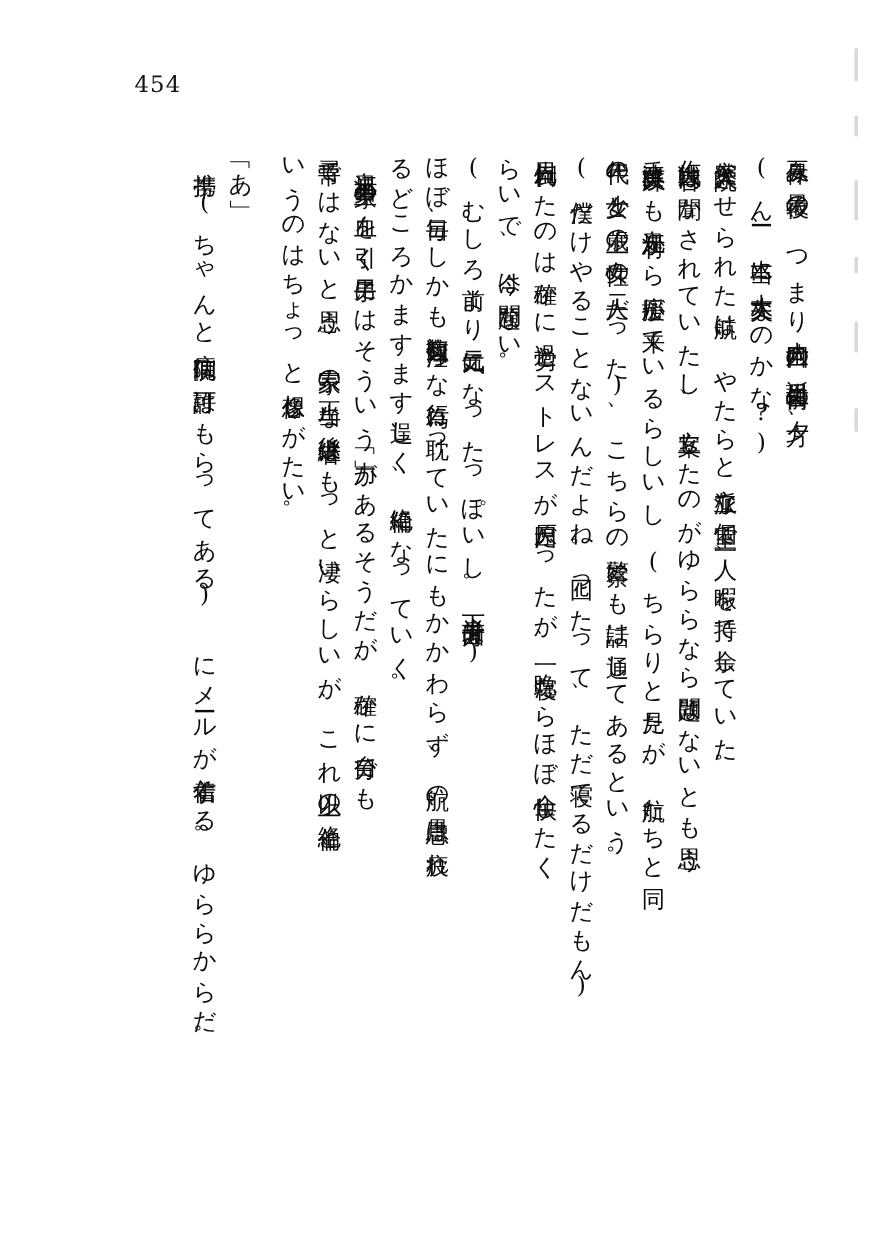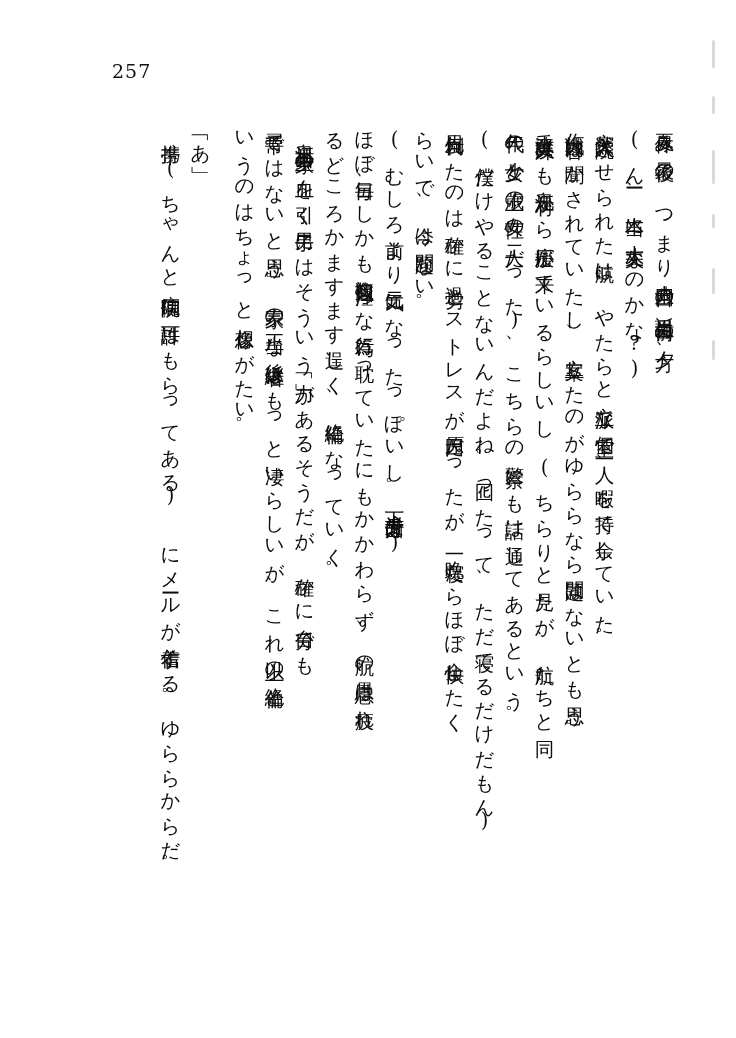--- a/index.html
+++ b/index.html
@@ -88,21 +88,21 @@
     background: #d9d9d9;
     width: 3px;
     border-radius: 2px;
   }
 </style>
 </head>
 <body>
 
 <div class="page">
 
-  <div class="page-number">257</div>
+  <div class="page-number">454</div>
 
   <div class="vtext">
     <div class="vline">夏休み最後の、つまり十八回目の誕生日前日の夕方、</div>
     <div class="vline indent-1">(んー、本当に大丈夫なのかな?)</div>
     <div class="vline">突然入院させられた航は、やたらと立派な個室で一人、暇を持て余していた。</div>
     <div class="vline">作戦内容は聞かされていたし、立案したのがゆららなら問題はないとも思う。</div>
     <div class="vline">香津美以外にも鬼江村から応援が来ているらしいし (ちらりと見たが、航たちと同</div>
     <div class="vline">年代の少女と歳上の女性の二人だった)、こちらの警察にも話は通してあるという。</div>
     <div class="vline indent-1">(僕だけやることないんだよね。囮ったって、ただ寝てるだけだもん)</div>
     <div class="vline">先日倒れたのは確かに過労とストレスが原因だったが、一晩寝たらほぼ全快したく</div>

